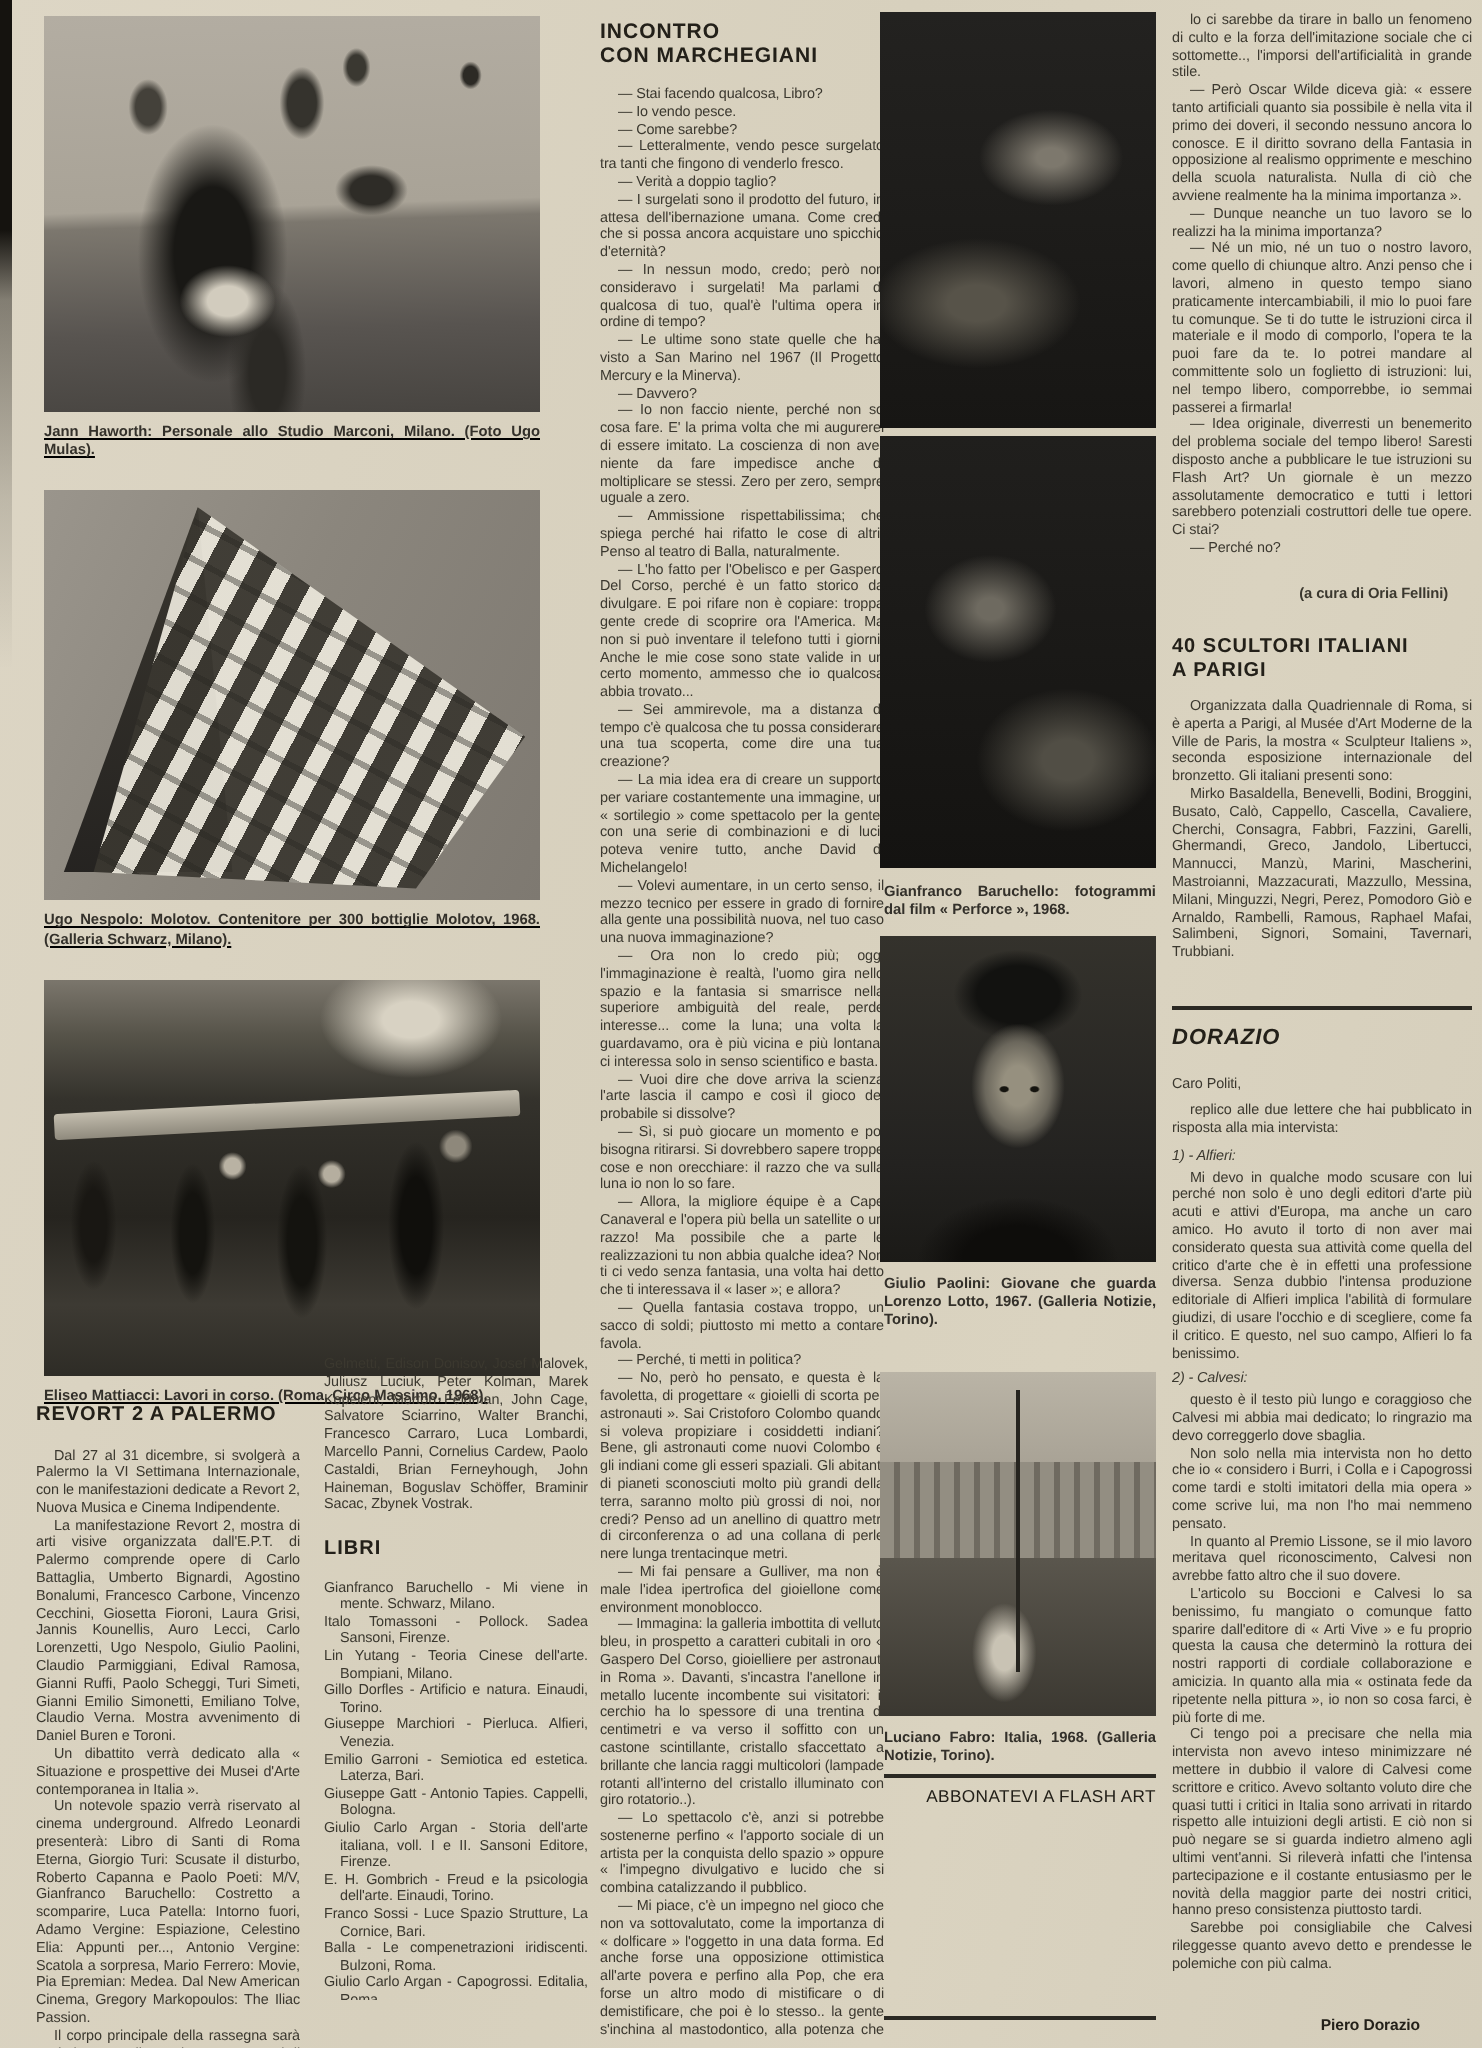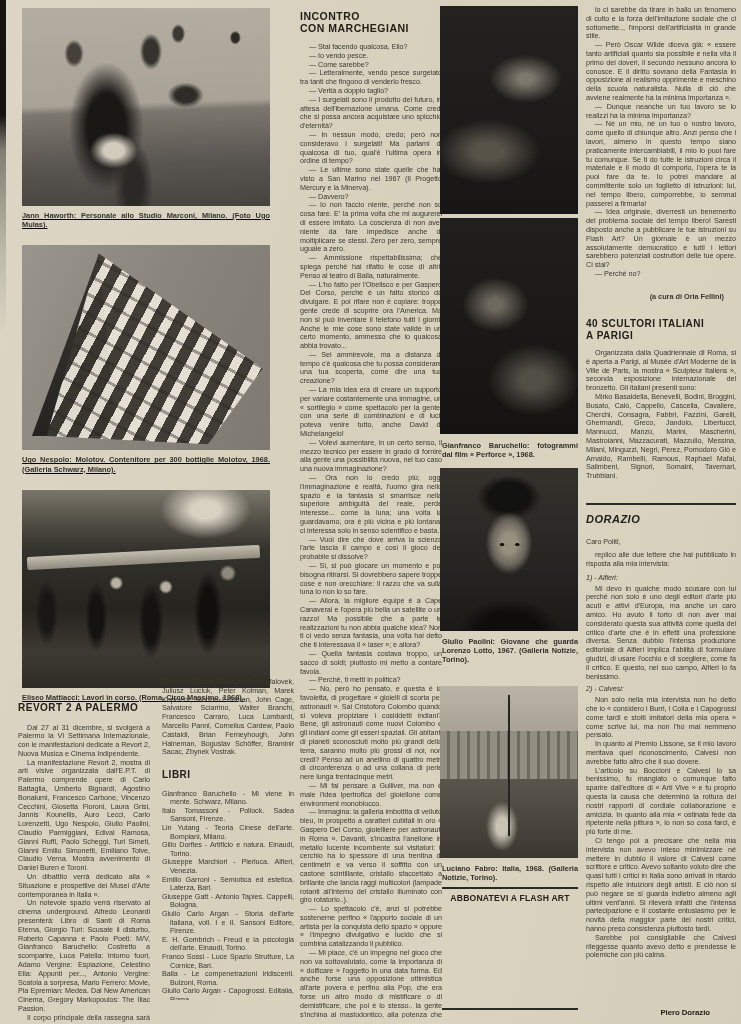--- a/index.html
+++ b/index.html
@@ -95,21 +95,21 @@
       linear-gradient(#5a564d,#3b3831); }
   #ph6 .pole { position:absolute; left:49%; top:5%; width:2px; height:82%; background:#26241f; z-index:2; }
   .cap4 { position:absolute; left:2px; right:0; }
   #cap-baruchello { top:441px; }
   #cap-paolini { top:637px; }
   #cap-fabro { top:864px; }
 
   .abbo { position:absolute; left:2px; right:0; top:887px; height:123px;
     border-top:2px solid #2b2923; border-bottom:2px solid #2b2923;
     padding-top:5px; overflow:hidden; color:#232019; }
-  .abbo p { font-size:8.2px; line-height:9.6px; font-weight:bold; text-align:center; margin-bottom:1px; }
+  .abbo p { font-size:8.2px; line-height:9.6px; font-weight:normal; text-align:right; margin-bottom:1px; }
   .abbo .abbo-title { font-size:8.6px; letter-spacing:0.2px; margin-bottom:2px; }
 
   
   .col5 { position:absolute; left:586px; top:6px; width:150px; height:1018px; }
   .c5-interview { position:absolute; top:0; left:0; right:0; height:308px; }
   .c5-interview .flow { height:282px; overflow:hidden; }
   .byline { font-weight:bold; text-align:right; padding-right:12px; margin-top:5px; font-size:7.4px; }
   .c5-scultori { position:absolute; top:312px; left:0; right:0; height:186px; overflow:hidden; }
   .c5-scultori .htitle { margin-bottom:8px; }
   .c5-dorazio { position:absolute; top:497px; left:0; right:0; bottom:0;
@@ -165,21 +165,21 @@
         <p class="libri-item">Franco Sossi - Luce Spazio Strutture, La Cornice, Bari.</p>
         <p class="libri-item">Balla - Le compenetrazioni iridiscenti. Bulzoni, Roma.</p>
         <p class="libri-item">Giulio Carlo Argan - Capogrossi. Editalia, Roma.</p>
       </div>
   </div>
 
   <div class="col3 tx">
     <h2 class="htitle pre">INCONTRO
 CON MARCHEGIANI</h2>
     <div>
-        <p class="para indent">— Stai facendo qualcosa, Elio?</p>
+        <p class="para indent">— Stai facendo qualcosa, Libro?</p>
         <p class="para indent">— Io vendo pesce.</p>
         <p class="para indent">— Come sarebbe?</p>
         <p class="para indent">— Letteralmente, vendo pesce surgelato tra tanti che fingono di venderlo fresco.</p>
         <p class="para indent">— Verità a doppio taglio?</p>
         <p class="para indent">— I surgelati sono il prodotto del futuro, in attesa dell'ibernazione umana. Come credi che si possa ancora acquistare uno spicchio d'eternità?</p>
         <p class="para indent">— In nessun modo, credo; però non consideravo i surgelati! Ma parlami di qualcosa di tuo, qual'è l'ultima opera in ordine di tempo?</p>
         <p class="para indent">— Le ultime sono state quelle che hai visto a San Marino nel 1967 (Il Progetto Mercury e la Minerva).</p>
         <p class="para indent">— Davvero?</p>
         <p class="para indent">— Io non faccio niente, perché non so cosa fare. E' la prima volta che mi augurerei di essere imitato. La coscienza di non aver niente da fare impedisce anche di moltiplicare se stessi. Zero per zero, sempre uguale a zero.</p>
         <p class="para indent">— Ammissione rispettabilissima; che spiega perché hai rifatto le cose di altri. Penso al teatro di Balla, naturalmente.</p>
@@ -241,20 +241,21 @@
 
     <div class="c5-dorazio">
       <h2 class="htitle">DORAZIO</h2>
       <div class="flow">
         <p class="para salut">Caro Politi,</p>
         <p class="para indent intro">replico alle due lettere che hai pubblicato in risposta alla mia intervista:</p>
         <p class="para sublabel">1) - Alfieri:</p>
         <p class="para indent">Mi devo in qualche modo scusare con lui perché non solo è uno degli editori d'arte più acuti e attivi d'Europa, ma anche un caro amico. Ho avuto il torto di non aver mai considerato questa sua attività come quella del critico d'arte che è in effetti una professione diversa. Senza dubbio l'intensa produzione editoriale di Alfieri implica l'abilità di formulare giudizi, di usare l'occhio e di scegliere, come fa il critico. E questo, nel suo campo, Alfieri lo fa benissimo.</p>
         <p class="para sublabel">2) - Calvesi:</p>
         <div>
+            <p class="para indent">questo è il testo più lungo e coraggioso che Calvesi mi abbia mai dedicato; lo ringrazio ma devo correggerlo dove sbaglia.</p>
             <p class="para indent">Non solo nella mia intervista non ho detto che io « considero i Burri, i Colla e i Capogrossi come tardi e stolti imitatori della mia opera » come scrive lui, ma non l'ho mai nemmeno pensato.</p>
             <p class="para indent">In quanto al Premio Lissone, se il mio lavoro meritava quel riconoscimento, Calvesi non avrebbe fatto altro che il suo dovere.</p>
             <p class="para indent">L'articolo su Boccioni e Calvesi lo sa benissimo, fu mangiato o comunque fatto sparire dall'editore di « Arti Vive » e fu proprio questa la causa che determinò la rottura dei nostri rapporti di cordiale collaborazione e amicizia. In quanto alla mia « ostinata fede da ripetente nella pittura », io non so cosa farci, è più forte di me.</p>
             <p class="para indent">Ci tengo poi a precisare che nella mia intervista non avevo inteso minimizzare né mettere in dubbio il valore di Calvesi come scrittore e critico. Avevo soltanto voluto dire che quasi tutti i critici in Italia sono arrivati in ritardo rispetto alle intuizioni degli artisti. E ciò non si può negare se si guarda indietro almeno agli ultimi vent'anni. Si rileverà infatti che l'intensa partecipazione e il costante entusiasmo per le novità della maggior parte dei nostri critici, hanno preso consistenza piuttosto tardi.</p>
             <p class="para indent">Sarebbe poi consigliabile che Calvesi rileggesse quanto avevo detto e prendesse le polemiche con più calma.</p>
           </div>
       </div>
       <p class="signature">Piero Dorazio</p>
     </div>
   </div>

